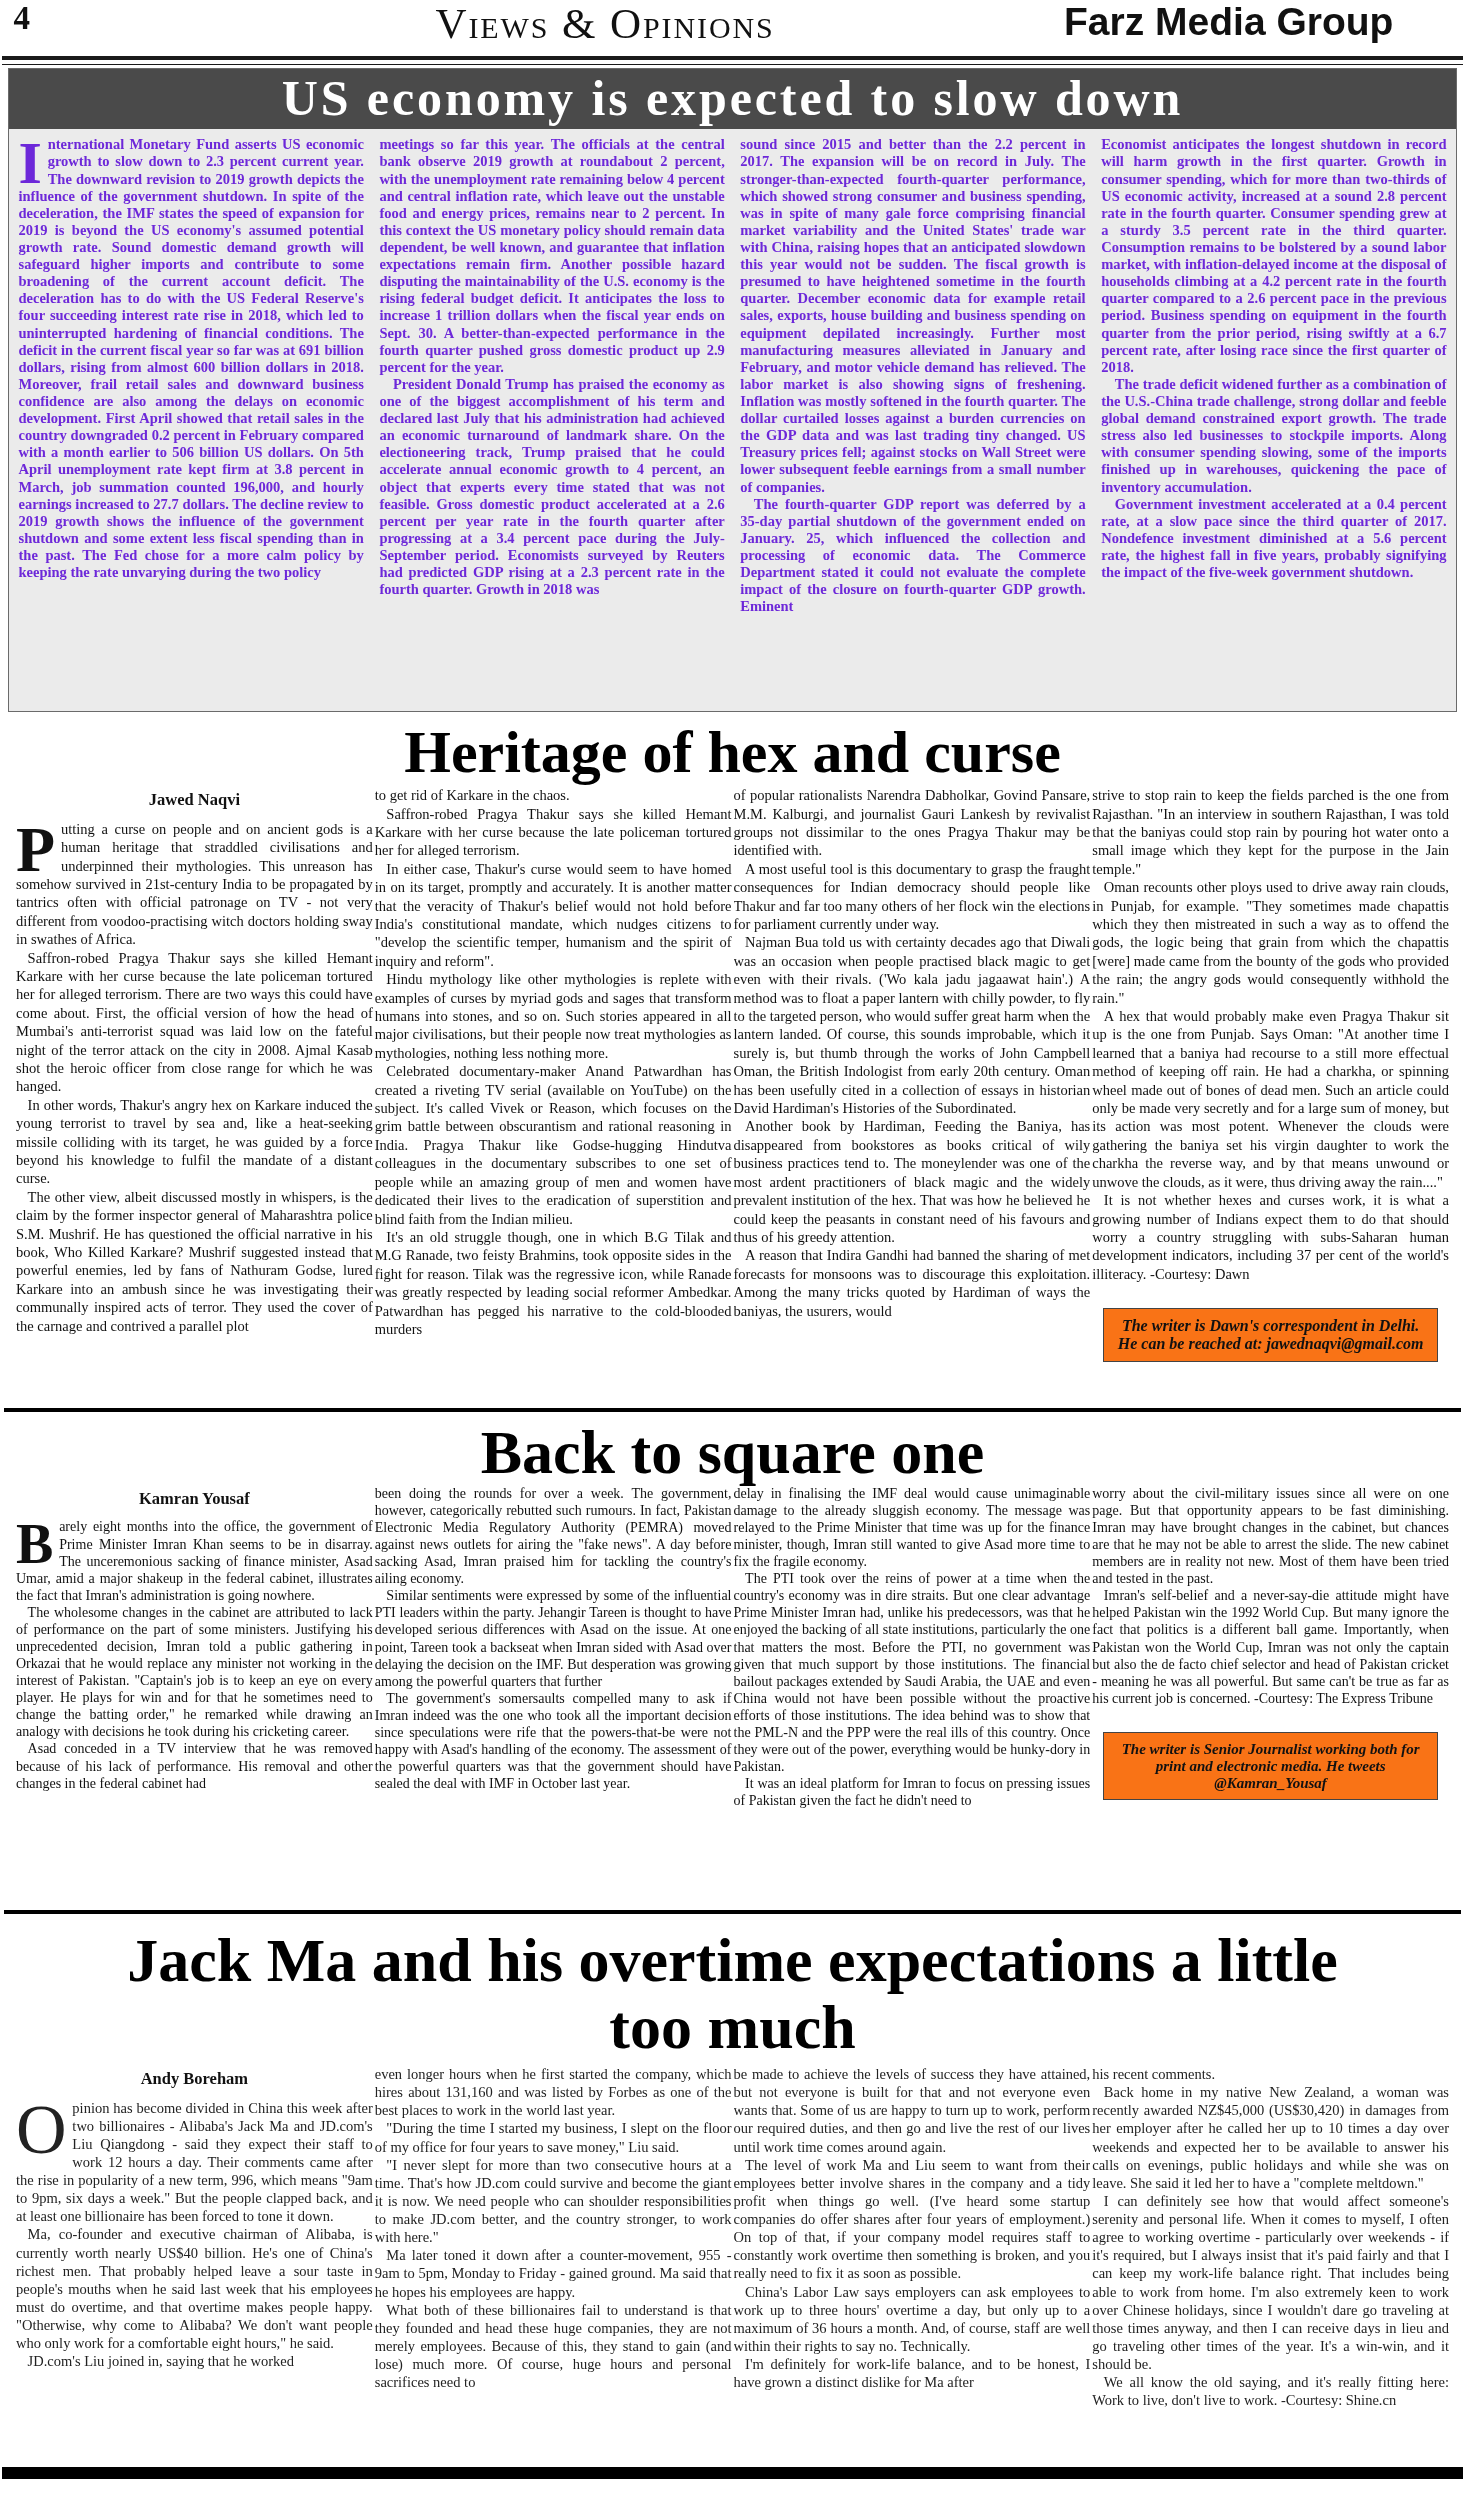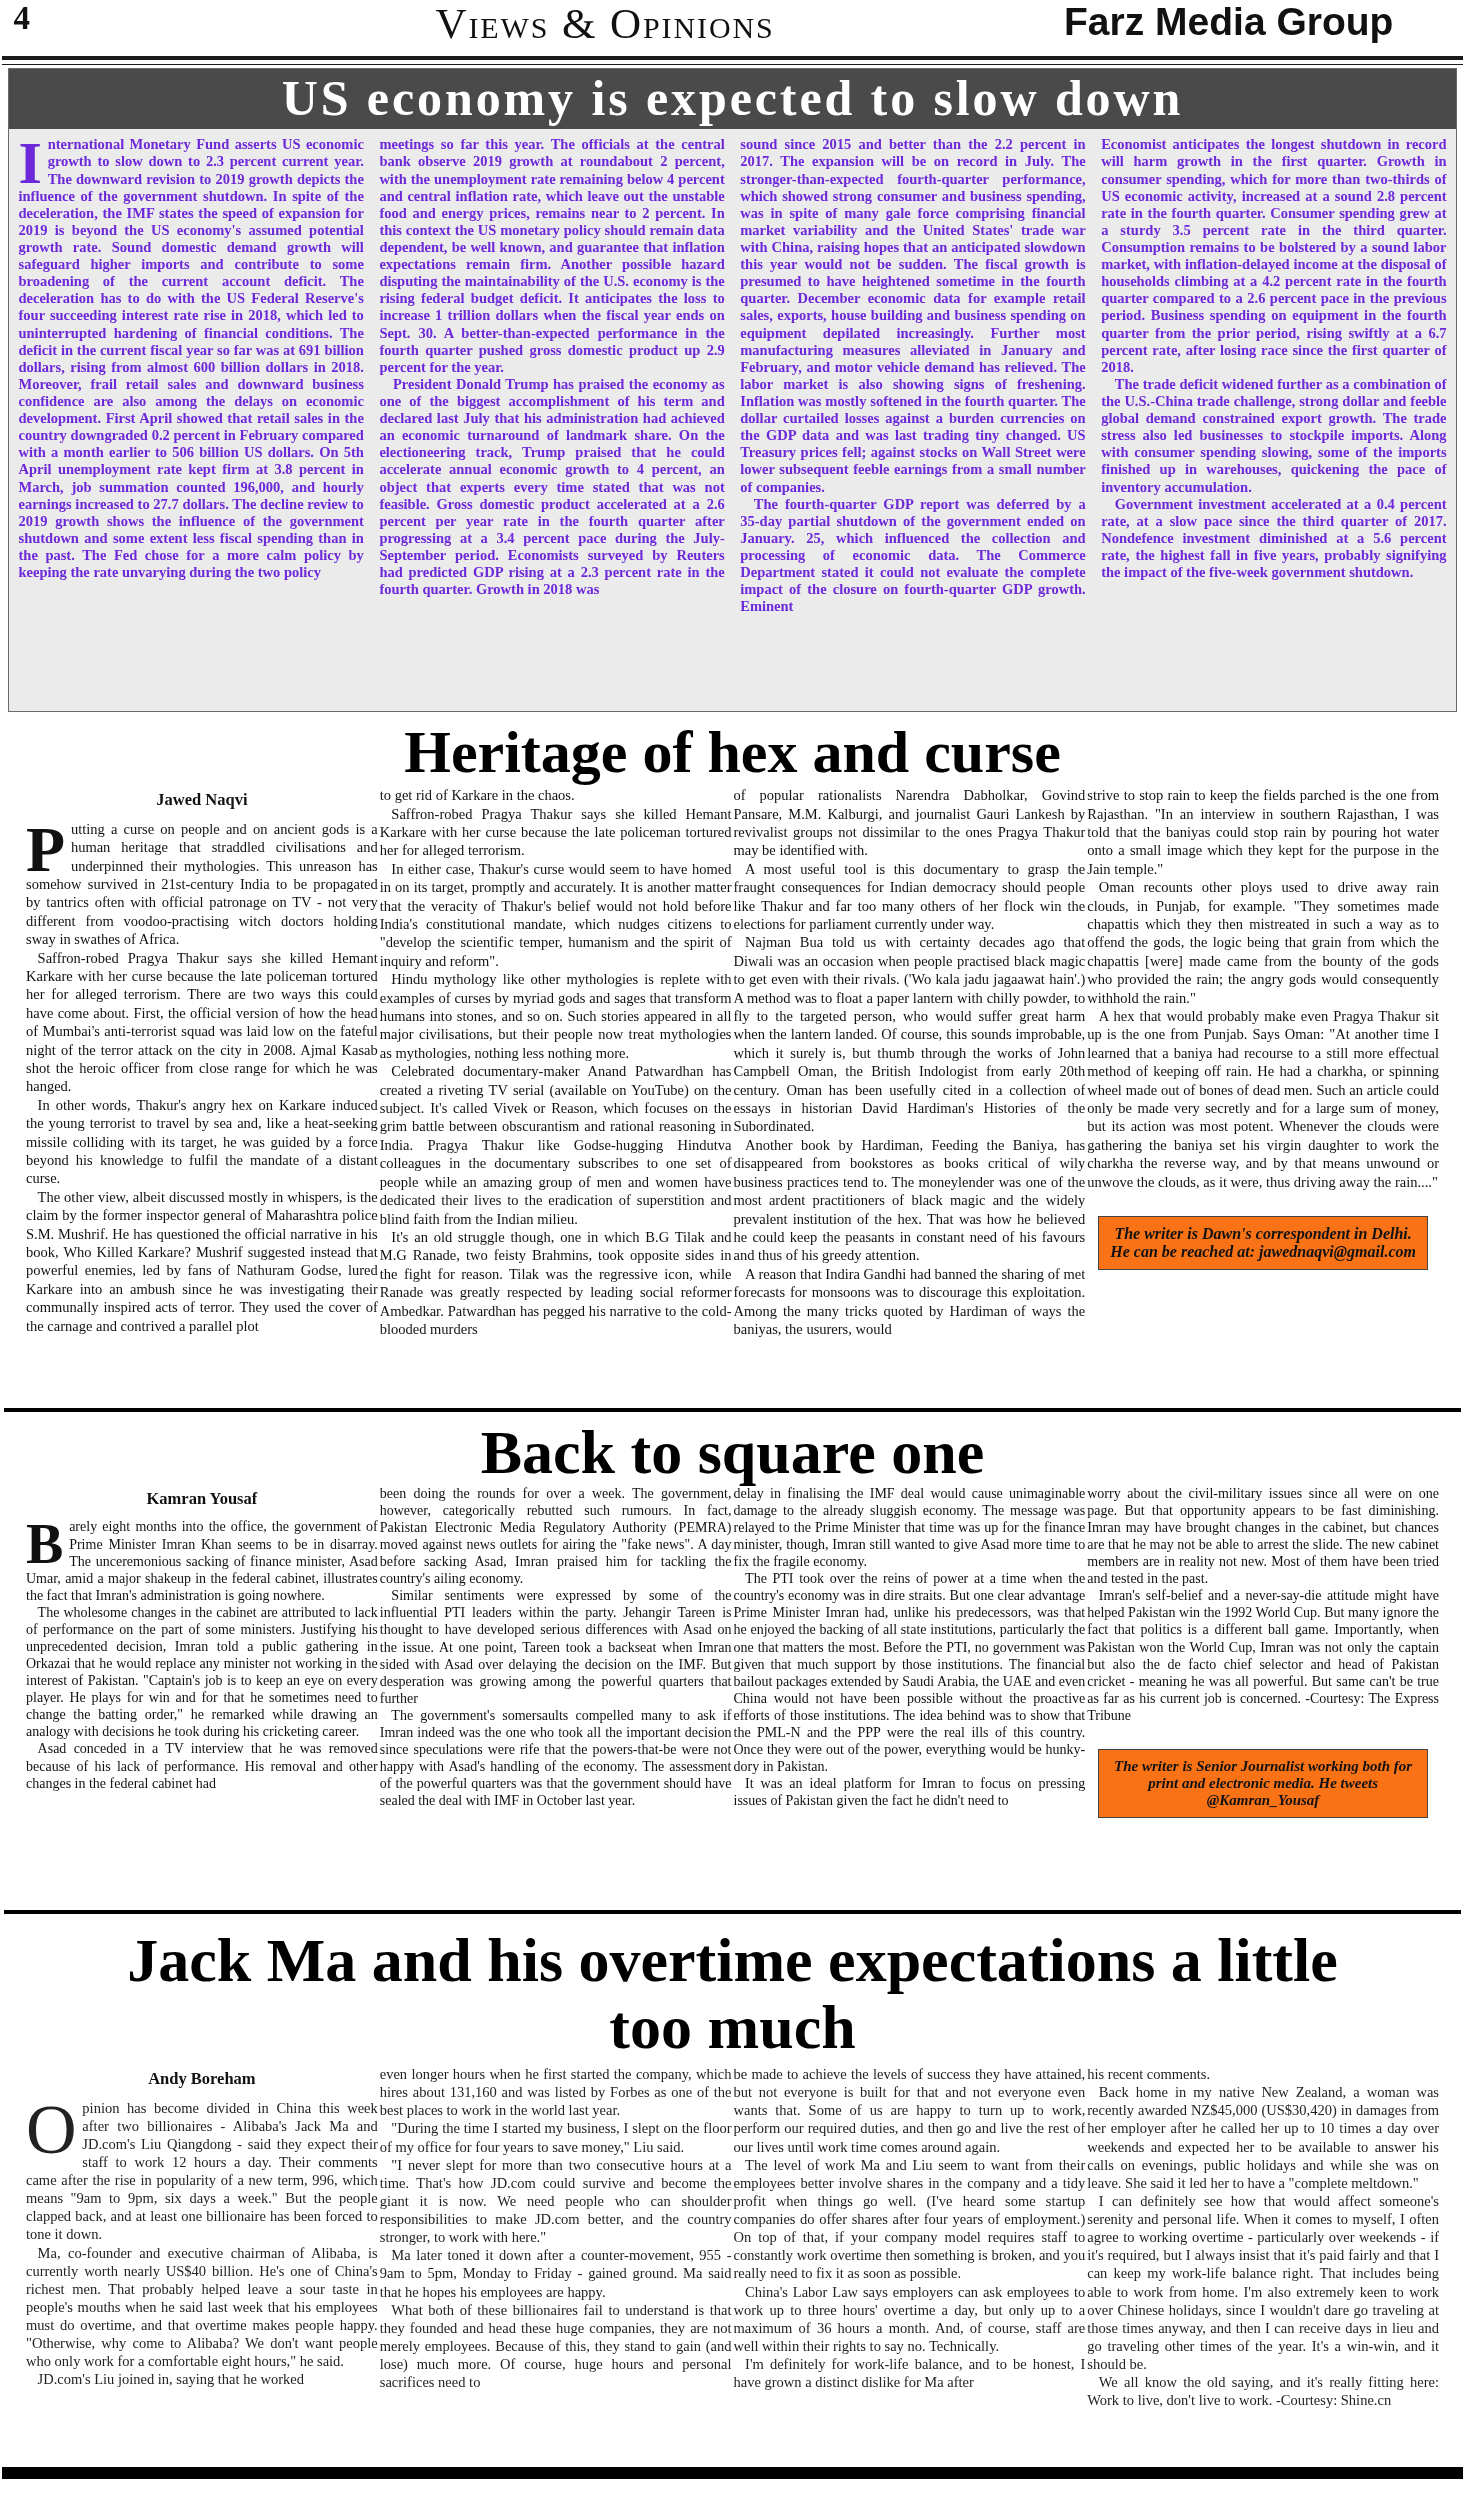--- a/index.html
+++ b/index.html
@@ -42,21 +42,21 @@
   .a1-body p.dropcap::first-letter {
     float:left; font-size:60px; line-height:0.78; padding:3.9px 5.8px 0 0; font-weight:bold;
   }
 
   
   .headline {
     text-align:center; font-weight:bold; color:#000;
     font-family:"Liberation Serif", serif;
   }
   .byline { font-weight:bold; text-align:center; font-size:16.5px; margin:3.9px 0 9.7px 0; }
-  .cols { display:flex; gap:2px; padding:0 26px; overflow:hidden; }
+  .cols { display:flex; gap:2px; padding:0 16px; overflow:hidden; }
   .cols .col { flex:1 1 0; overflow:hidden; }
   .cols p { text-align:justify; }
   .author-box {
     border:1.9px solid #444; background:#f97316;
     font-weight:bold; font-style:italic; text-align:center;
     padding:7.8px 9.7px; margin:25px auto 0 auto; width:94%;
   }
   .thick-rule { border-top:4.8px solid #000; margin:5.8px 3.9px; }
 
   
@@ -144,20 +144,21 @@
       <p>of popular rationalists Narendra Dabholkar, Govind Pansare, M.M. Kalburgi, and journalist Gauri Lankesh by revivalist groups not dissimilar to the ones Pragya Thakur may be identified with.</p>
       <p>A most useful tool is this documentary to grasp the fraught consequences for Indian democracy should people like Thakur and far too many others of her flock win the elections for parliament currently under way.</p>
       <p>Najman Bua told us with certainty decades ago that Diwali was an occasion when people practised black magic to get even with their rivals. ('Wo kala jadu jagaawat hain'.) A method was to float a paper lantern with chilly powder, to fly to the targeted person, who would suffer great harm when the lantern landed. Of course, this sounds improbable, which it surely is, but thumb through the works of John Campbell Oman, the British Indologist from early 20th century. Oman has been usefully cited in a collection of essays in historian David Hardiman's Histories of the Subordinated.</p>
       <p>Another book by Hardiman, Feeding the Baniya, has disappeared from bookstores as books critical of wily business practices tend to. The moneylender was one of the most ardent practitioners of black magic and the widely prevalent institution of the hex. That was how he believed he could keep the peasants in constant need of his favours and thus of his greedy attention.</p>
       <p>A reason that Indira Gandhi had banned the sharing of met forecasts for monsoons was to discourage this exploitation. Among the many tricks quoted by Hardiman of ways the baniyas, the usurers, would</p>
     </div>
     <div class="col">
       <p>strive to stop rain to keep the fields parched is the one from Rajasthan. "In an interview in southern Rajasthan, I was told that the baniyas could stop rain by pouring hot water onto a small image which they kept for the purpose in the Jain temple."</p>
       <p>Oman recounts other ploys used to drive away rain clouds, in Punjab, for example. "They sometimes made chapattis which they then mistreated in such a way as to offend the gods, the logic being that grain from which the chapattis [were] made came from the bounty of the gods who provided the rain; the angry gods would consequently withhold the rain."</p>
       <p>A hex that would probably make even Pragya Thakur sit up is the one from Punjab. Says Oman: "At another time I learned that a baniya had recourse to a still more effectual method of keeping off rain. He had a charkha, or spinning wheel made out of bones of dead men. Such an article could only be made very secretly and for a large sum of money, but its action was most potent. Whenever the clouds were gathering the baniya set his virgin daughter to work the charkha the reverse way, and by that means unwound or unwove the clouds, as it were, thus driving away the rain...."</p>
+      <p>It is not whether hexes and curses work, it is what a growing number of Indians expect them to do that should worry a country struggling with subs-Saharan human development indicators, including 37 per cent of the world's illiteracy. -Courtesy: Dawn</p>
       <div class="author-box">The writer is Dawn's correspondent in Delhi. He can be reached at: jawednaqvi@gmail.com</div>
     </div>
   </div>
 </section>
 
 <div class="thick-rule"></div>
 
 <section class="a3">
   <h1 class="headline">Back to square one</h1>
   <div class="cols">

